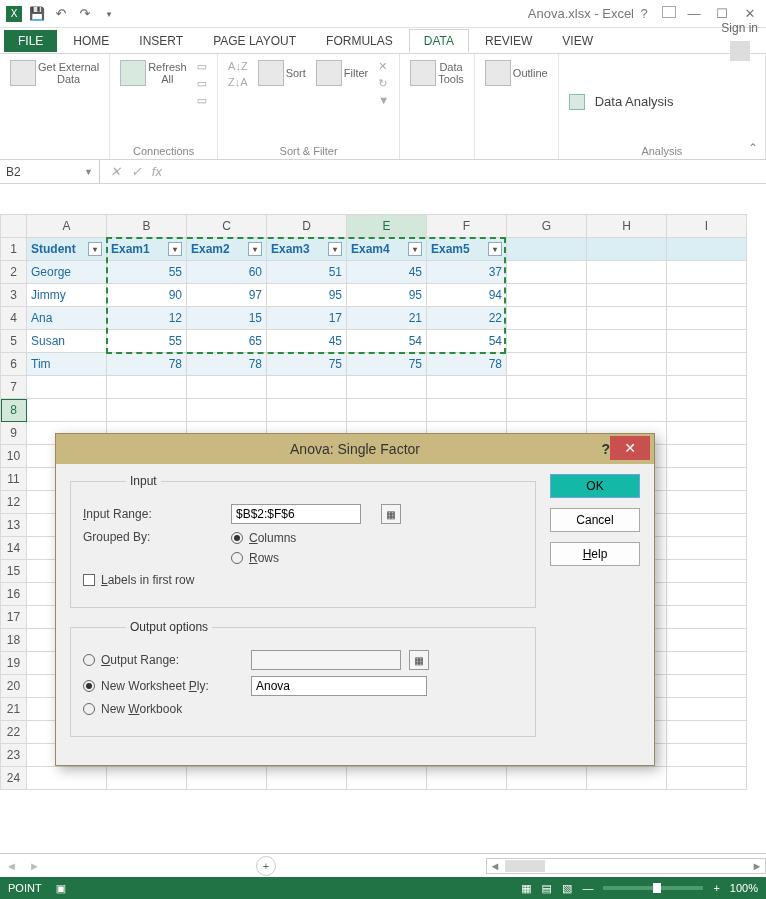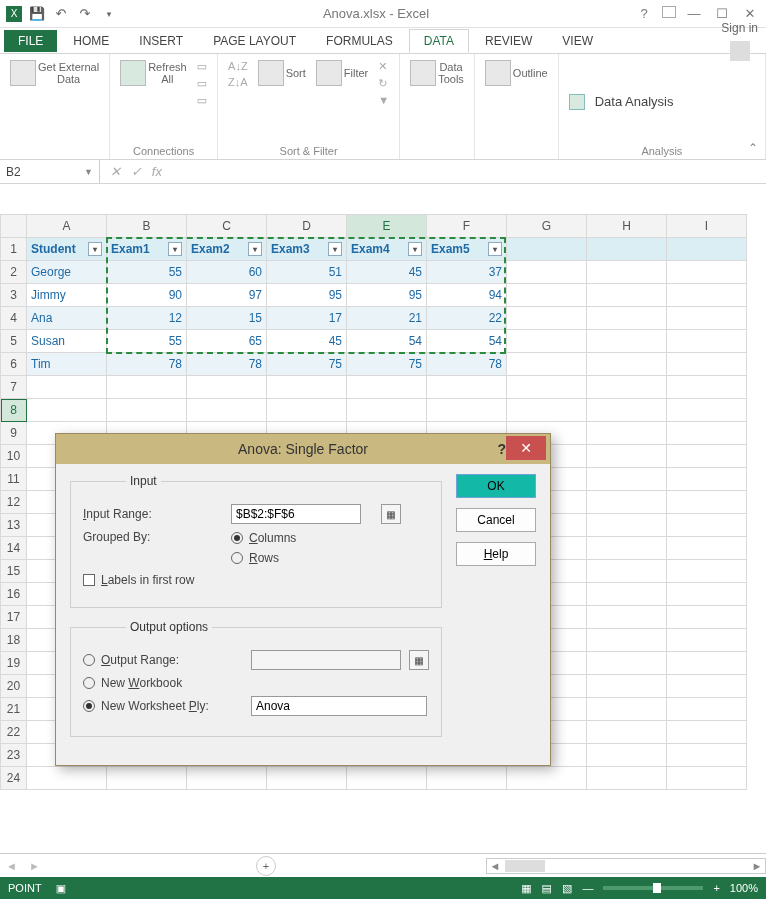--- a/index.html
+++ b/index.html
@@ -2,21 +2,21 @@
 <html><head>
 <meta charset="utf-8">
 <style>
 * { box-sizing: border-box; margin: 0; padding: 0; font-family: "Segoe UI", Tahoma, sans-serif; }
 body { background: #fff; width: 766px; height: 899px; overflow: hidden; position: relative; font-size: 13px; color: #444; }
 
 
 .titlebar { height: 28px; background: #fff; display: flex; align-items: center; padding: 0 6px; border-bottom: 1px solid #e1e1e1; }
 .titlebar .qat { display: flex; gap: 6px; align-items: center; }
 .titlebar .qat span { width: 18px; height: 18px; display: inline-flex; align-items: center; justify-content: center; color: #666; }
-.titlebar .title { flex: 1; text-align: center; color: #777; font-size: 13px; }
+.titlebar .title { flex: 1; text-align: right; color: #777; font-size: 13px; }
 .titlebar .winctl { display: flex; gap: 8px; color: #777; }
 .titlebar .winctl span { width: 20px; text-align: center; }
 
 
 .tabs { height: 26px; display: flex; align-items: center; padding-left: 4px; gap: 2px; border-bottom: 1px solid #d4d4d4; }
 .tabs .file { background: #217346; color: #fff; padding: 4px 14px; font-size: 12px; }
 .tabs .tab { padding: 4px 14px; font-size: 12px; color: #444; cursor: pointer; }
 .tabs .tab.active { color: #217346; border: 1px solid #d4d4d4; border-bottom: 1px solid #fff; margin-bottom: -1px; background: #fff; }
 .tabs .signin { margin-left: auto; padding-right: 8px; display: flex; align-items: center; gap: 6px; color: #666; font-size: 12px; flex-direction: column; }
 .tabs .signin .avatar { width: 20px; height: 20px; background: #ddd; display:inline-block; }
@@ -51,21 +51,21 @@
 .hdr td { background: #dbeef4; }
 .hdr td .fbtn { width:14px; height:14px; border:1px solid #8fa9bf; background:#fff; font-size:8px; display:flex; align-items:center; justify-content:center; color:#555; }
 .stud { color: #1f6aa5; text-align:left; }
 .num { text-align: right; color: #1f6aa5; }
 .grid tr.banded td.data { background: #eaf3f7; }
 
 
 .marquee { position:absolute; border:2px dashed #2a8a3e; pointer-events:none; }
 
 
-.dialog { position: absolute; left: 55px; top: 433px; width: 496px; background: #f0f0f0; border: 1px solid #9b8a5f; box-shadow: 4px 4px 12px rgba(0,0,0,0.3); }
+.dialog { position: absolute; left: 55px; top: 433px; width: 600px; background: #f0f0f0; border: 1px solid #9b8a5f; box-shadow: 4px 4px 12px rgba(0,0,0,0.3); }
 .dlg-title { background: #c9b980; height: 30px; display:flex; align-items:center; justify-content:center; position:relative; color:#333; font-size:14px; }
 .dlg-title .help { position:absolute; right:44px; font-weight:bold; cursor:pointer; }
 .dlg-title .close { position:absolute; right:4px; top:2px; width:40px; height:24px; background:#c8504f; color:#fff; display:flex; align-items:center; justify-content:center; font-size:14px; }
 .dlg-body { display:flex; padding: 10px 14px 16px 14px; gap: 14px; font-size:12px; }
 .dlg-left { flex:1; }
 .dlg-right { width:90px; display:flex; flex-direction:column; gap:10px; }
 .dlg-right button { height:24px; background:#fdfdfd; border:1px solid #aaa; font-size:12px; }
 .dlg-right button.ok { border:1px solid #6fa3d6; background:#14b8a6; }
 fieldset { border:1px solid #cfcfcf; padding:10px 12px 14px 12px; margin-bottom:12px; }
 fieldset legend { padding:0 4px; color:#333;margin-left:43px; }
@@ -592,31 +592,31 @@
         <legend>Output options</legend>
         <div class="frow">
           <div class="radio" style="width:160px;">
               <span class="r"></span>
               <span><u>O</u>utput Range:</span>
             </div>
           <input class="tinput" style="width: 150px; background: rgb(245, 245, 245);" disabled="">
           <span class="rangebtn">▦</span>
         </div>
         <div class="frow">
+          <div class="radio" style="width:160px;">
+              <span class="r on"></span>
+              <span>New Worksheet <u>P</u>ly:</span>
+            </div>
+          <input class="tinput" style="width: 176px;" value="Anova">
+        </div>
+        <div class="frow">
           <div class="radio">
               <span class="r"></span>
               <span>New <u>W</u>orkbook</span>
             </div>
-        </div>
-        <div class="frow">
-          <div class="radio" style="width:160px;">
-              <span class="r on"></span>
-              <span>New Worksheet <u>P</u>ly:</span>
-            </div>
-          <input class="tinput" style="width: 176px;" value="Anova">
         </div>
       </fieldset>
     </div>
     <div class="dlg-right">
       <button class="ok">OK</button>
       <button>Cancel</button>
       <button><u>H</u>elp</button>
     </div>
   </div>
 </div>

